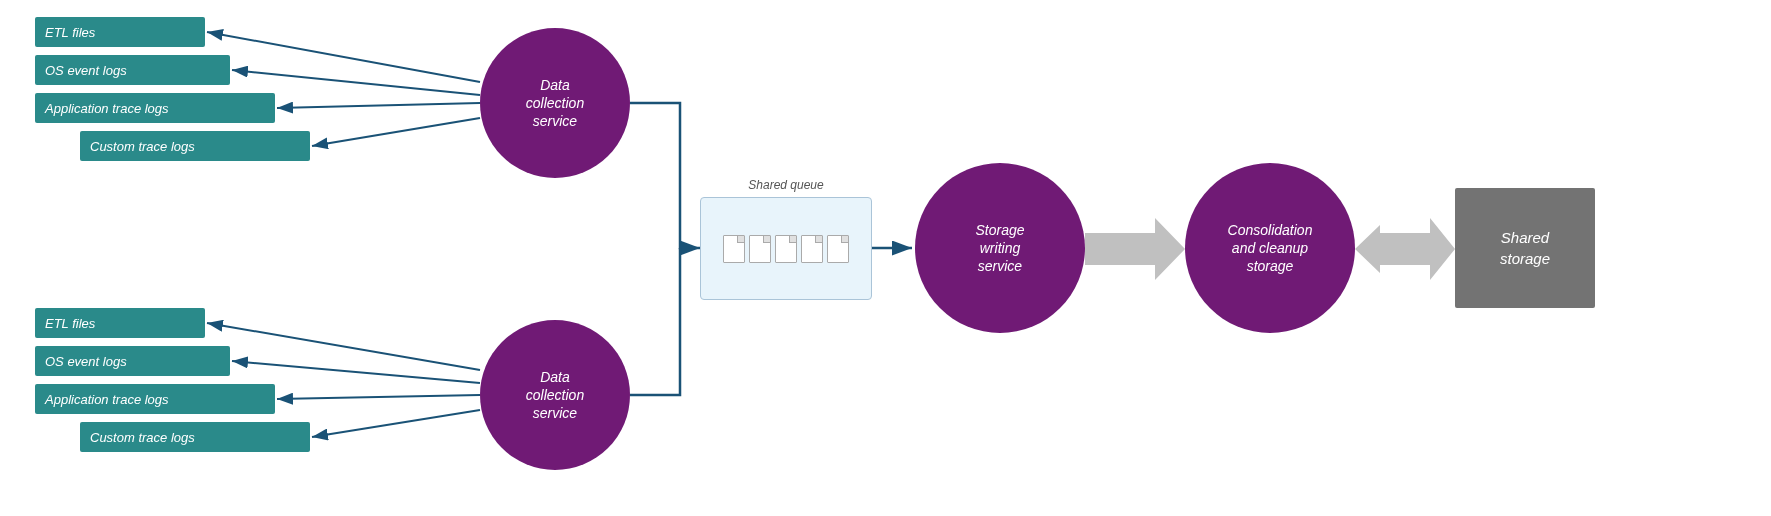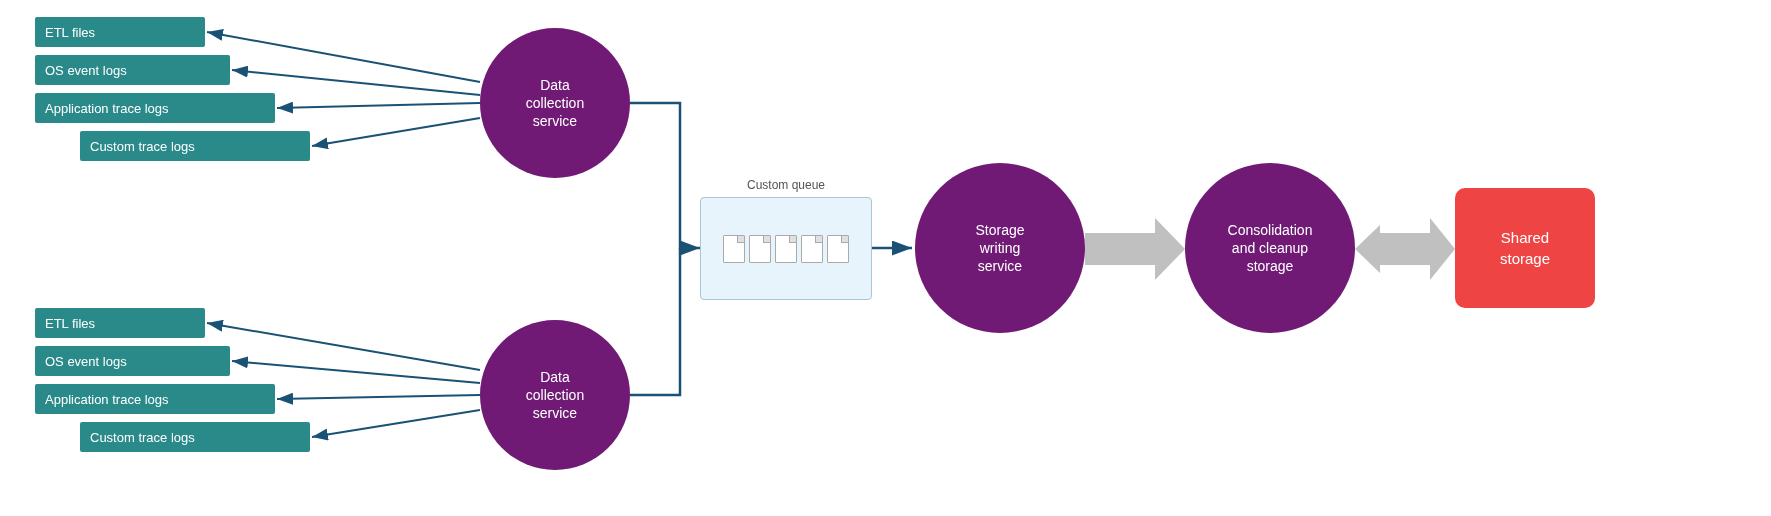--- a/index.html
+++ b/index.html
@@ -8,20 +8,21 @@
       height: 516px;
       background: #fff;
       font-family: 'Segoe UI', Arial, sans-serif;
       overflow: hidden;
       position: relative;
     }
     .diagram {
       position: relative;
       width: 1771px;
       height: 516px;
+      font-style: italic;
     }
 
     
     .log-box {
       position: absolute;
       background: #2a8a8a;
       color: #fff;
       font-size: 13px;
       font-weight: 500;
       display: flex;
@@ -42,30 +43,30 @@
       justify-content: center;
       text-align: center;
       font-size: 14px;
       font-weight: 500;
       line-height: 1.3;
     }
 
     
     .storage-box {
       position: absolute;
-      background: #ef4444;
+      background: #737373;
       color: #fff;
       display: flex;
       align-items: center;
       justify-content: center;
       text-align: center;
       font-size: 15px;
       font-weight: 500;
       line-height: 1.4;
-      border-radius: 10px;
+      border-radius: 2px;
     }
 
     
     .message-queue {
       position: absolute;
       border: 1.5px solid #aac4d8;
       background: #e8f4fb;
       border-radius: 4px;
       display: flex;
       flex-direction: column;
@@ -172,21 +173,21 @@
 service</span>
   </div>
 
   <div class="circle-node" style="left:480px;top:320px;width:150px;height:150px;white-space:pre-line;">
     <span style="white-space:pre-line;text-align:center;">Data
 collection
 service</span>
   </div>
 
   <div class="message-queue" style="left:700px;top:197px;width:172px;height:103px;">
-    <div class="mq-label">Custom queue</div>
+    <div class="mq-label">Shared queue</div>
     <div class="mq-pages">
       <div class="page-icon"></div>
       <div class="page-icon"></div>
       <div class="page-icon"></div>
       <div class="page-icon"></div>
       <div class="page-icon"></div>
     </div>
   </div>
 
   <div class="circle-node" style="left:915px;top:163px;width:170px;height:170px;">

